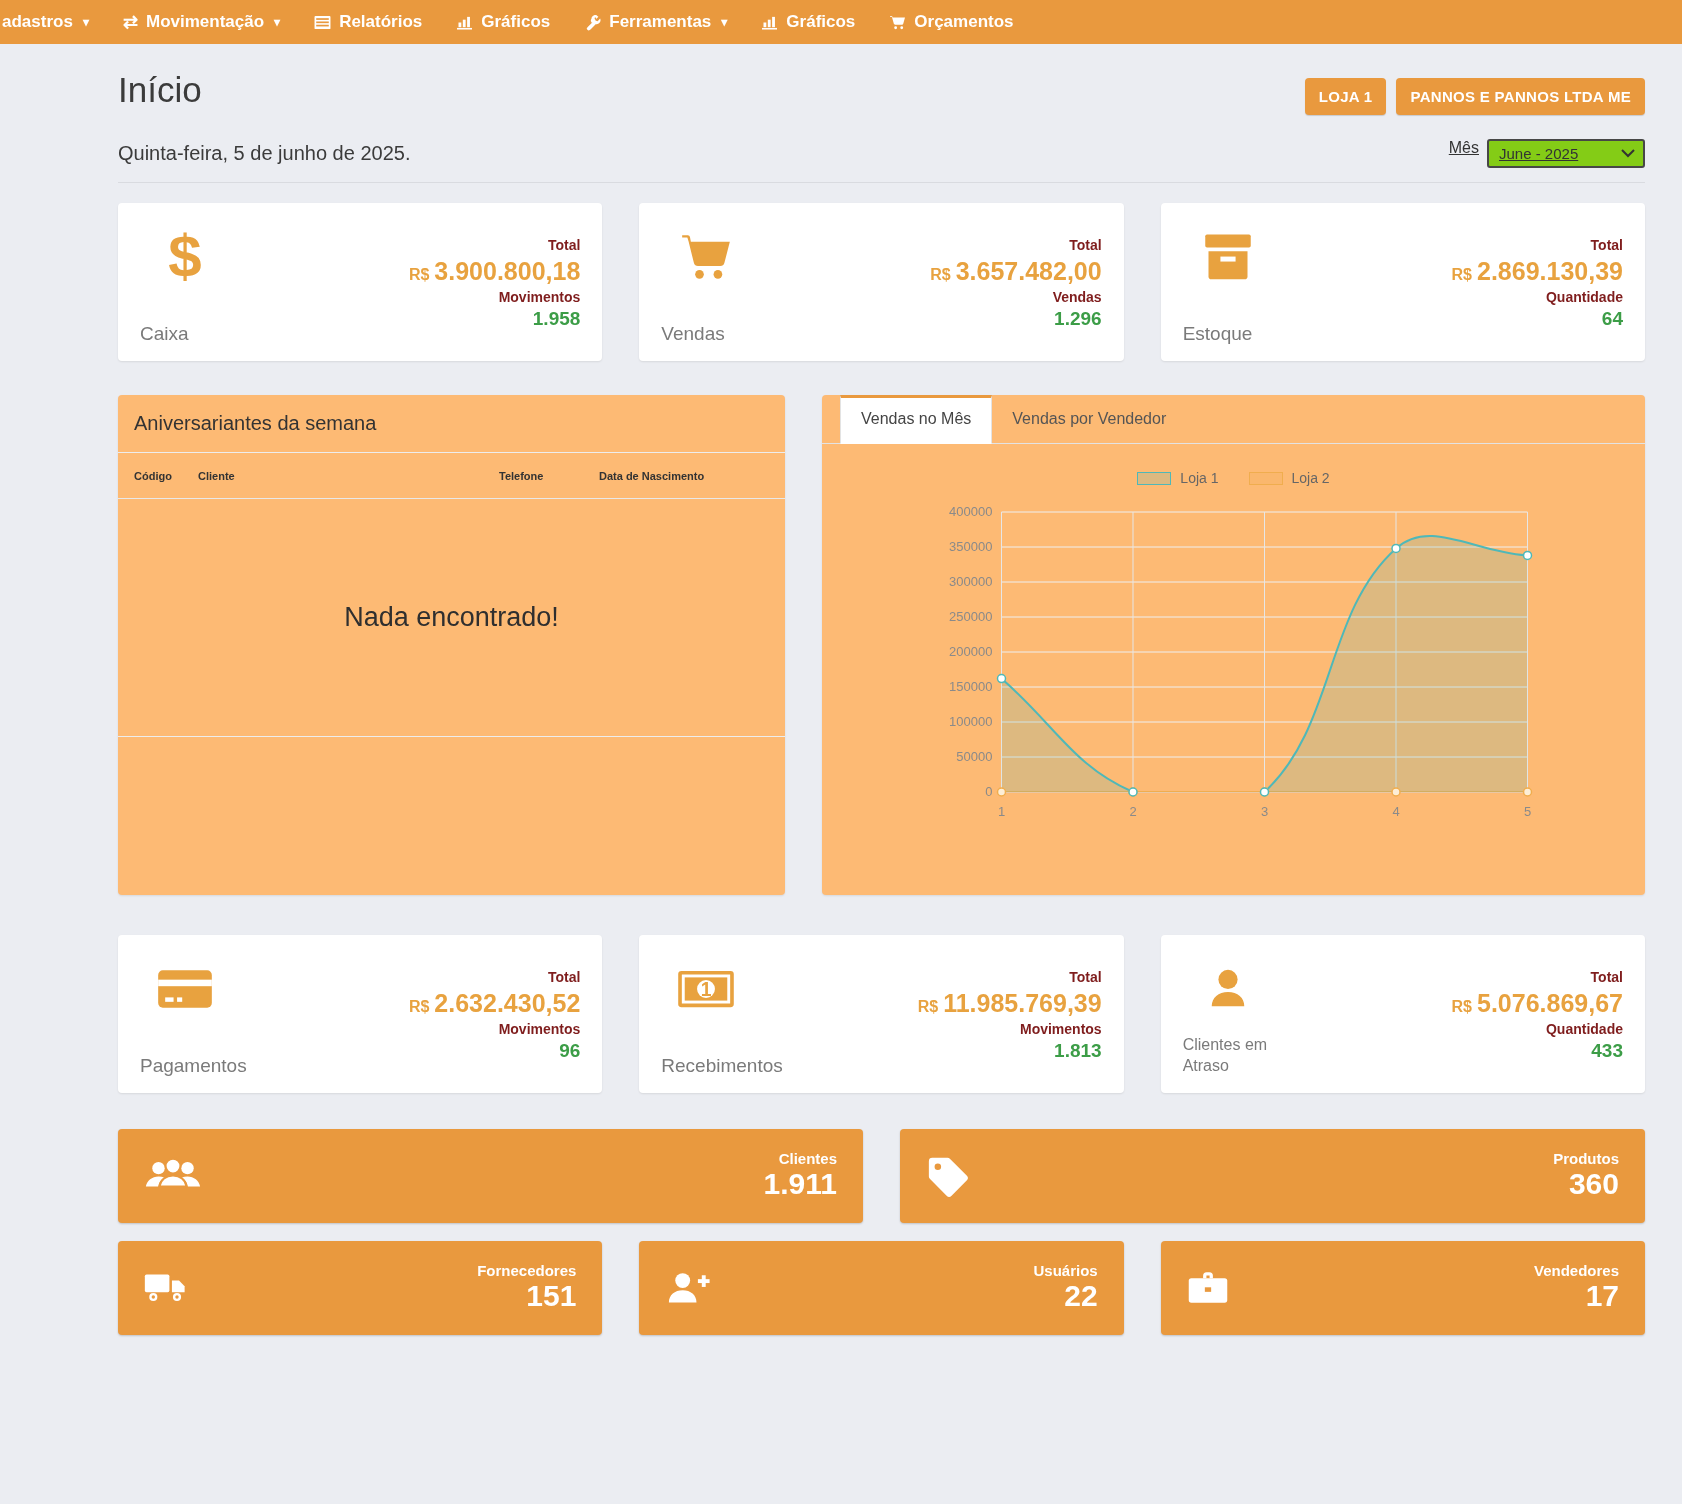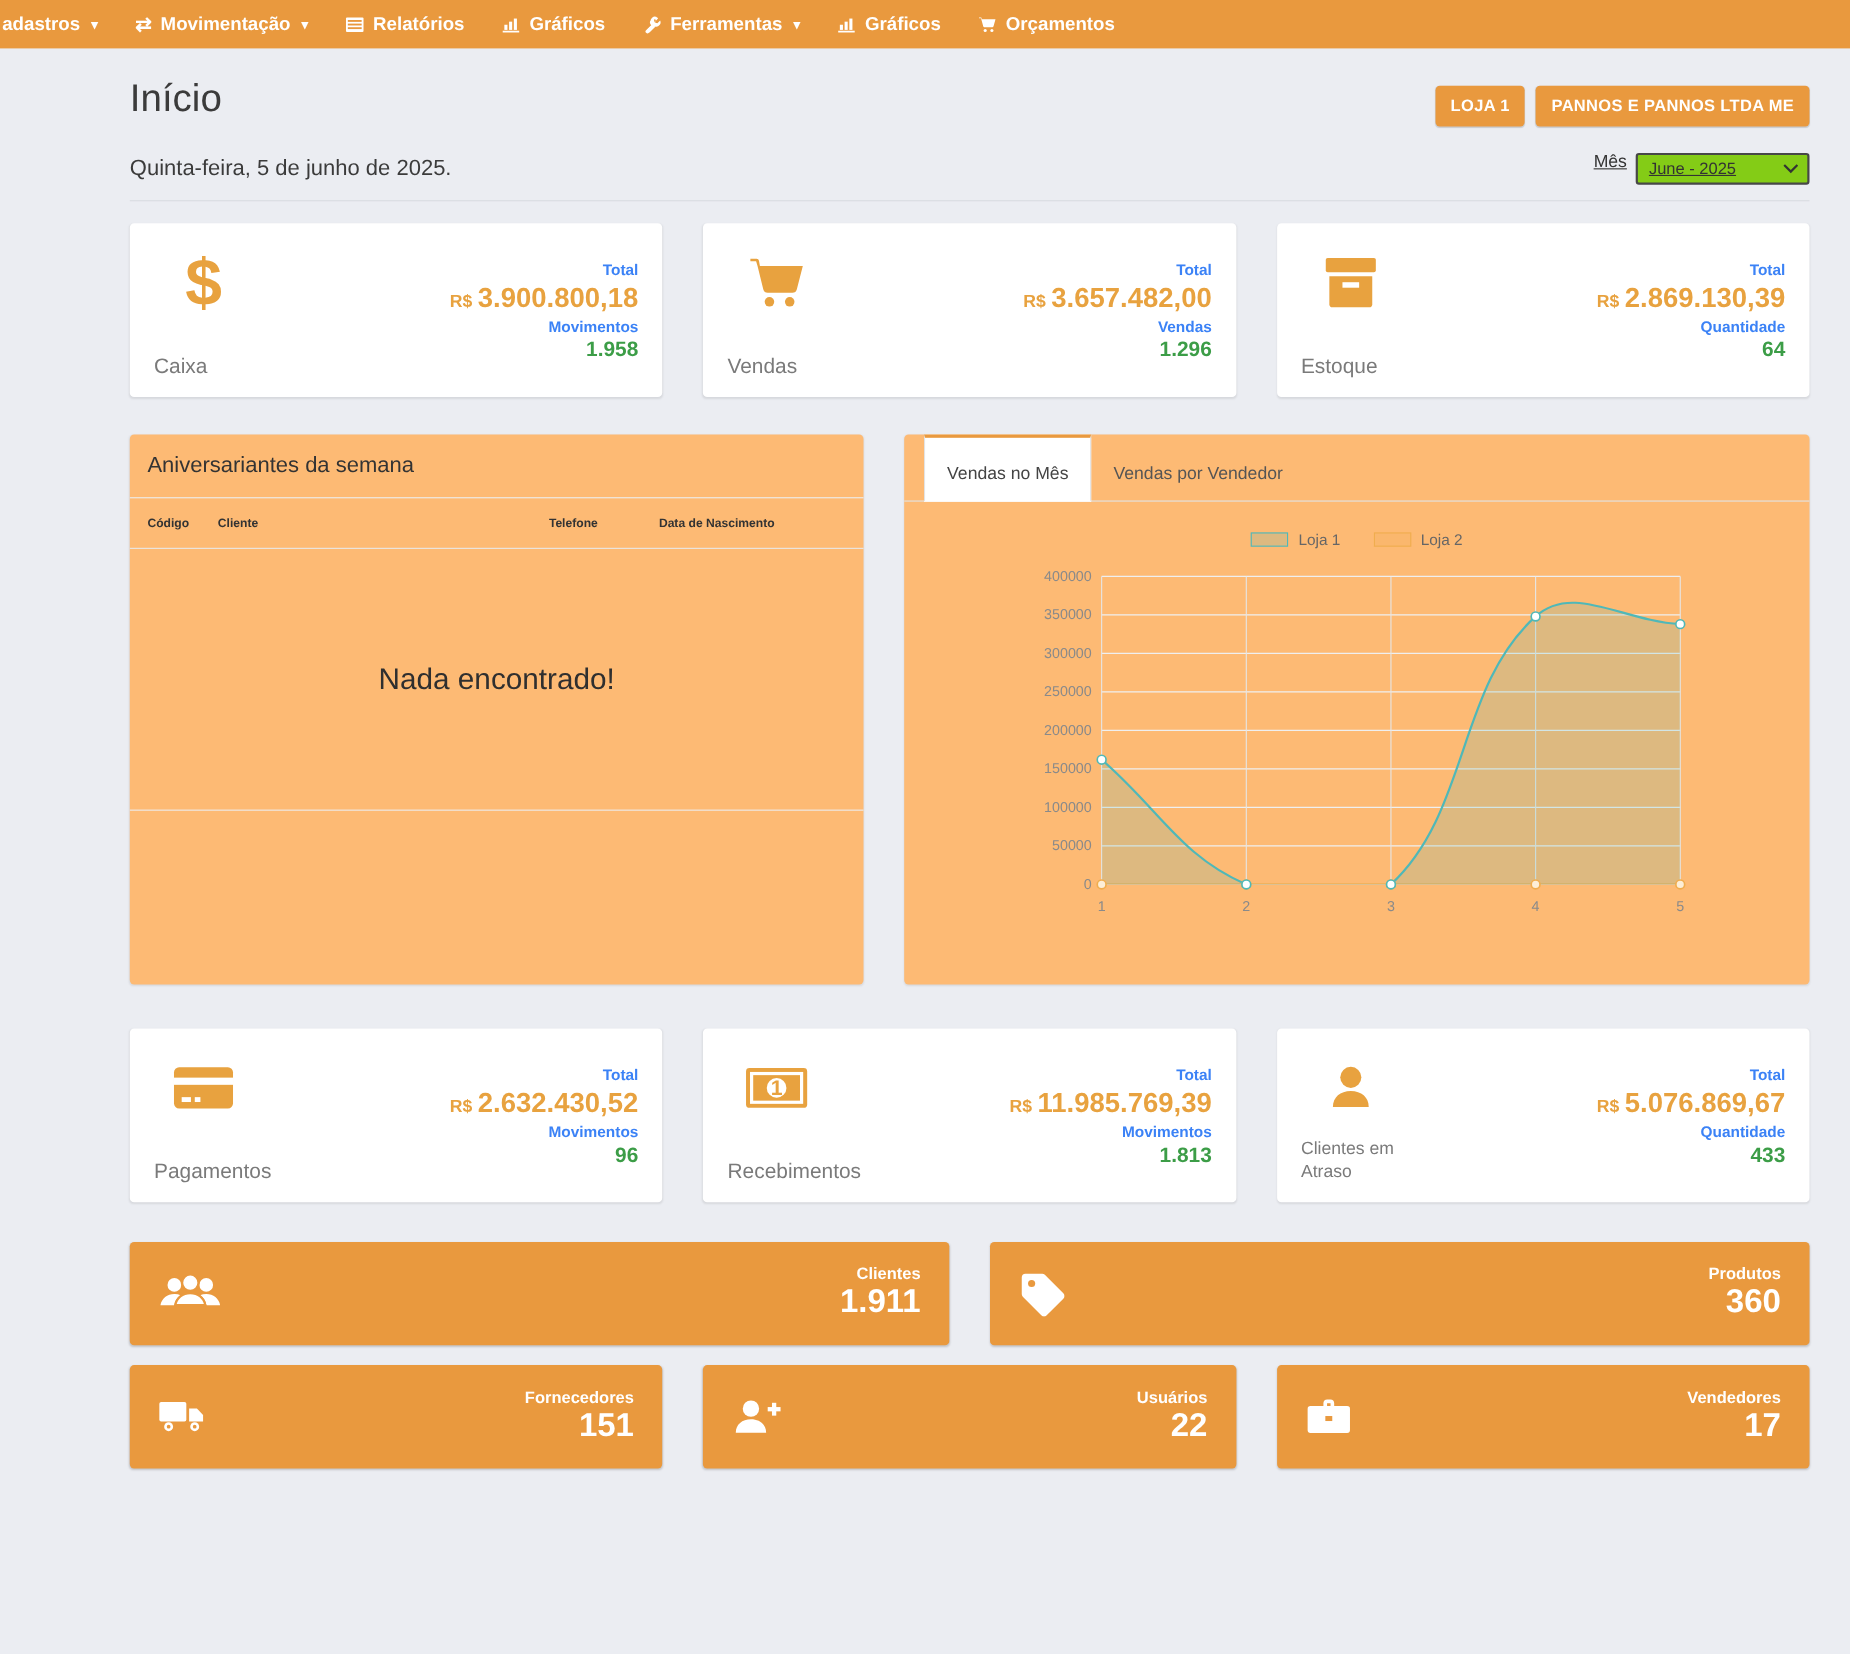--- a/index.html
+++ b/index.html
@@ -34,37 +34,37 @@
   .divider{border-bottom:1px solid #d9dbe0;margin-top:14px;}
   
   .cards-grid{margin-top:20px;display:grid;grid-template-columns:repeat(3,1fr);gap:37px;}
   .card{background:#fff;border-radius:4px;box-shadow:0 1px 2px rgba(0,0,0,.09);padding:18px 22px 16px;display:flex;min-height:158px;}
   .card-left{width:158px;display:flex;flex-direction:column;justify-content:space-between;}
   .card-icon{height:72px;width:74px;display:flex;align-items:center;justify-content:center;margin-left:8px;}
   .dollar-glyph{font-size:60px;font-weight:700;color:var(--orange-val);line-height:1;}
   .card-name{font-size:19px;color:var(--muted);margin-top:6px;}
   .card-name.small{font-size:16px;width:105px;line-height:1.3;}
   .card-right{flex:1;text-align:right;display:flex;flex-direction:column;gap:3px;justify-content:center;}
-  .mini-label{font-size:14px;font-weight:700;color:#3b82f6;}
+  .mini-label{font-size:14px;font-weight:700;color:#7f1d1d;}
   .amount{color:var(--orange-val);font-weight:700;font-size:25px;line-height:1.2;white-space:nowrap;}
   .amount .cur{font-size:16px;margin-right:5px;}
   .count{color:var(--green);font-weight:700;font-size:19px;}
   
   .panels{margin-top:34px;display:grid;grid-template-columns:667px 1fr;gap:37px;align-items:stretch;}
   .panel{background:#fdba74;border-radius:4px;box-shadow:0 1px 2px rgba(0,0,0,.09);}
   .birthday-panel{min-height:500px;display:flex;flex-direction:column;}
   .panel-title{padding:17px 16px;font-size:20px;color:#333;}
   .panel-hr{border-bottom:1px solid #ededed;}
   .bday-head{display:grid;grid-template-columns:64px 1fr 100px 170px;padding:0 16px;height:46px;align-items:center;font-size:11px;font-weight:700;color:#333;border-bottom:1px solid #e8e8e8;}
   .bday-empty{height:238px;display:flex;align-items:center;justify-content:center;font-size:27px;color:#2f2f2f;border-bottom:1px solid #ededed;}
   
   .sales-panel{display:flex;flex-direction:column;}
   .tabs{display:flex;border-bottom:1px solid #e3e3e3;padding-left:18px;align-items:flex-end;}
   .tab{padding:15px 20px;font-size:16px;color:#555;cursor:pointer;}
-  .tab.active{border-top:3px solid var(--orange);border-left:1px solid #e3e3e3;border-right:1px solid #e3e3e3;margin-bottom:-1px;background:#fff;border-bottom:1px solid #fff;padding-top:24px;color:#444;}
+  .tab.active{border-top:3px solid var(--orange);border-left:1px solid #e3e3e3;border-right:1px solid #e3e3e3;margin-bottom:-1px;background:#fff;border-bottom:1px solid #fff;padding-top:12px;color:#444;}
   .chart-wrap{padding:26px 18px 20px;}
   .chart-legend{display:flex;justify-content:center;gap:30px;margin-bottom:12px;align-items:center;}
   .legend-item{display:flex;align-items:center;cursor:pointer;}
   .legend-box{width:34px;height:13px;border:1.5px solid;display:inline-block;margin-right:9px;}
   .legend-label{font-size:14px;color:#666;}
   
   .tiles-row-2{margin-top:36px;display:grid;grid-template-columns:repeat(2,1fr);gap:37px;}
   .tiles-row-3{margin-top:18px;display:grid;grid-template-columns:repeat(3,1fr);gap:37px;}
   .tile{background:var(--orange);border-radius:4px;box-shadow:0 1px 2px rgba(0,0,0,.18);display:flex;align-items:center;padding:14px 26px;color:#fff;min-height:94px;cursor:pointer;}
   .tile-icon{width:76px;display:flex;align-items:center;}

